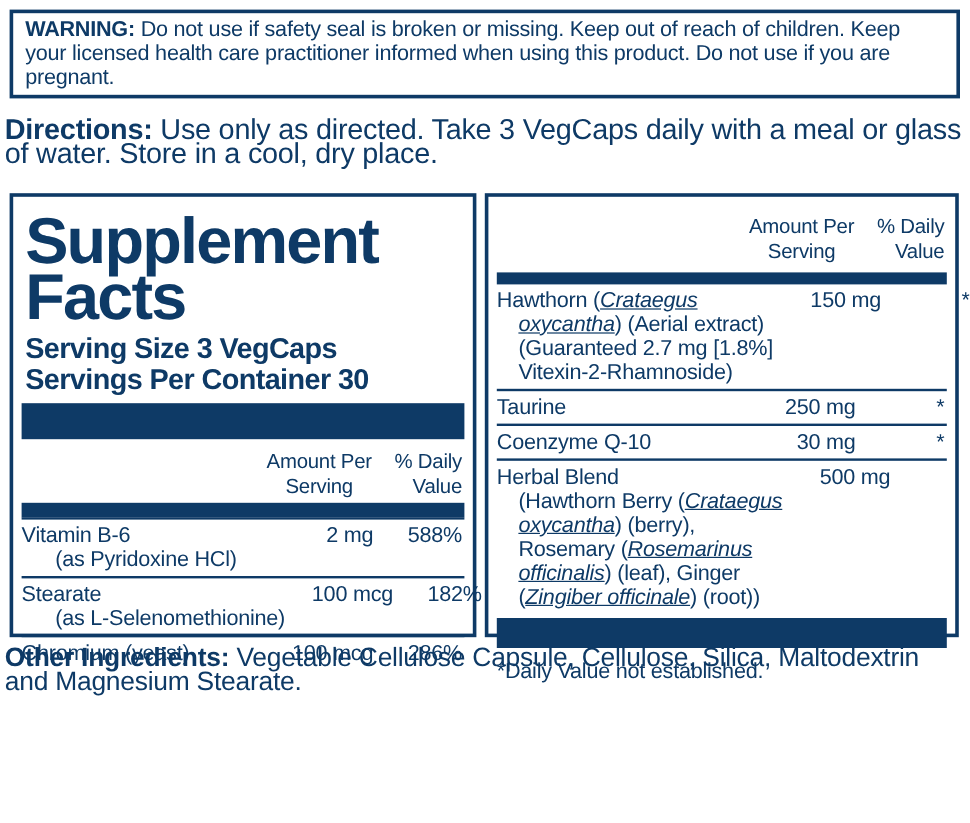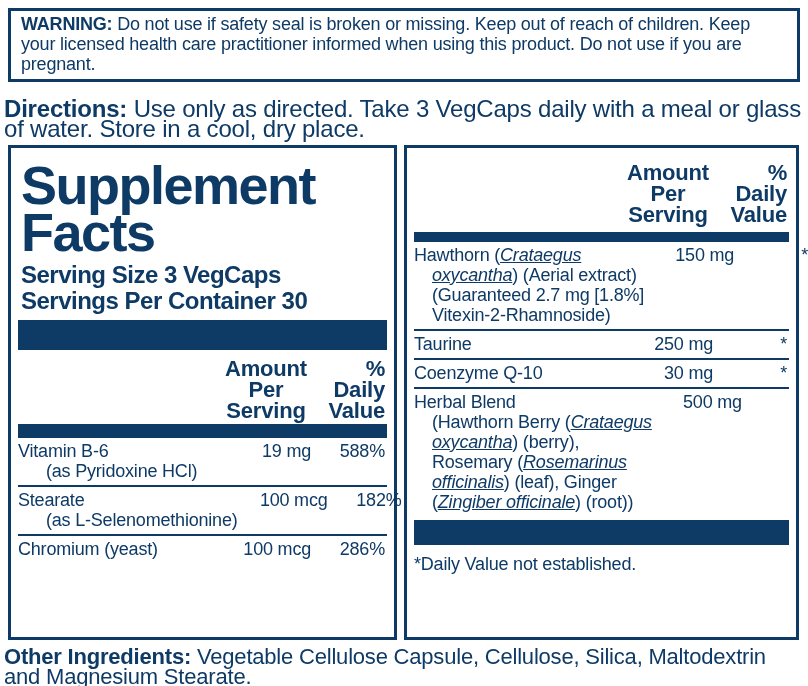--- a/index.html
+++ b/index.html
@@ -22,21 +22,21 @@
     font-size: 18px; line-height: 20px;
   }
 
   
   .directions {
     margin: 17px 4px 0 4px;
     font-size: 24px; line-height: 20px;
   }
 
   
-  .panels { display: flex; gap: 7px; margin: 6px 4px 0 8px; height: 495px; }
+  .panels { display: flex; gap: 7px; margin: 22px 4px 0 8px; height: 370px; }
   .panel { border: 3px solid var(--navy); background: #fff; }
   .panel.left  { width: 389px; padding: 10px 7px 0 7px; }
   .panel.right { width: 395px; padding: 14px 7px 0 7px; }
 
   .sf-title {
     font-weight: bold; font-size: 54px; line-height: 47px;
     letter-spacing: -1.5px; margin: 4px 0 6px 3px;
   }
   .serving-line {
     font-weight: bold; font-size: 24px; line-height: 26px;
@@ -46,21 +46,21 @@
   .bar { background: var(--navy); width: 100%; }
   .left .bar-top { height: 30px; margin-top: 6px; }
   .left .bar-mid { height: 12px; }
   .right .bar-top { height: 10px; margin-top: 3px; }
   .right .bar-bottom { height: 25px; margin-top: 4px; }
 
   .hdr-row { display: grid; grid-template-columns: 1fr 90px 76px; }
   .left .hdr-row  { padding: 8px 0 3px 0; }
   .right .hdr-row { padding: 0 0 4px 0; }
   .hdr {
-    font-weight: bold; font-size: 22px; line-height: 21px;
+    font-weight: normal; font-size: 17px; line-height: 21px;
     white-space: pre-line;
   }
   .hdr.amt { text-align: center; }
   .hdr.dv  { text-align: right; padding-right: 2px; }
 
   .n-row {
     display: grid; grid-template-columns: 1fr 90px 76px;
     font-size: 18px; line-height: 20px;
     padding: 3px 0 4px 0;
   }
@@ -114,21 +114,21 @@
     </div>
 
     <div class="bar bar-mid"></div>
 
     <div class="rows">
         <div class="n-row sep">
           <div class="n-name">
             <div class="ln">Vitamin B-6</div>
             <div class="ln cont">(as Pyridoxine HCl)</div>
           </div>
-          <div class="n-amt">19 mg</div>
+          <div class="n-amt">2 mg</div>
           <div class="n-dv">588%</div>
         </div>
         <div class="n-row sep">
           <div class="n-name">
             <div class="ln">Stearate</div>
             <div class="ln cont">(as L-Selenomethionine)</div>
           </div>
           <div class="n-amt">100 mcg</div>
           <div class="n-dv">182%</div>
         </div>

